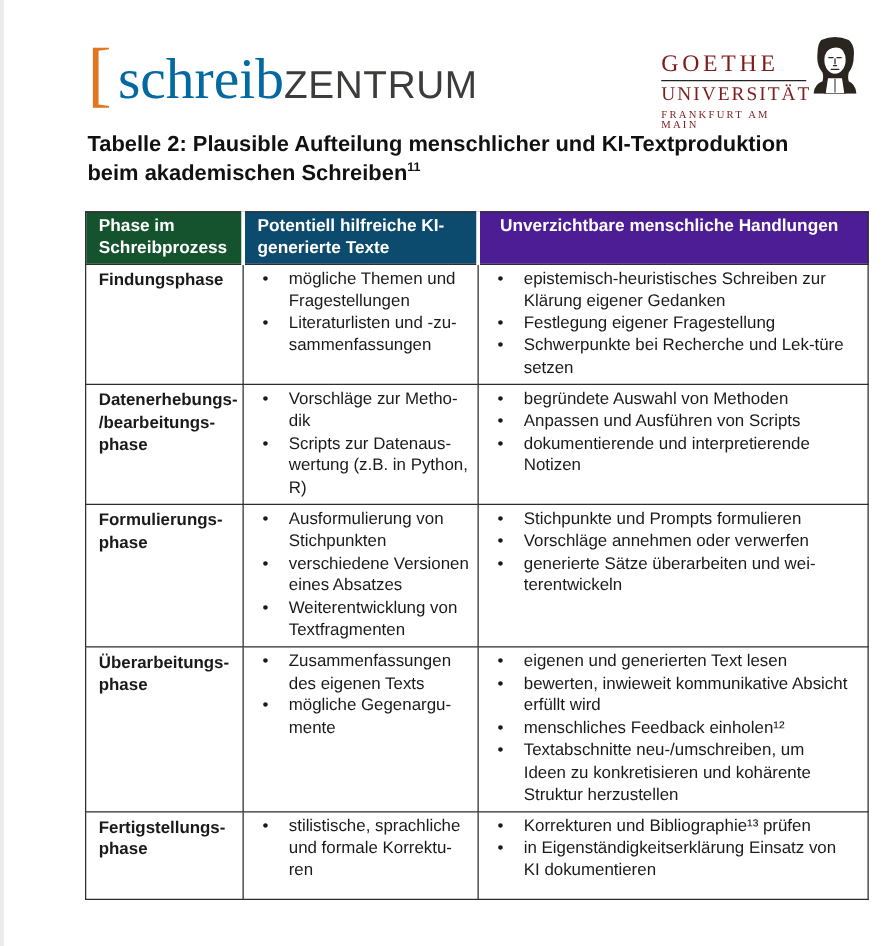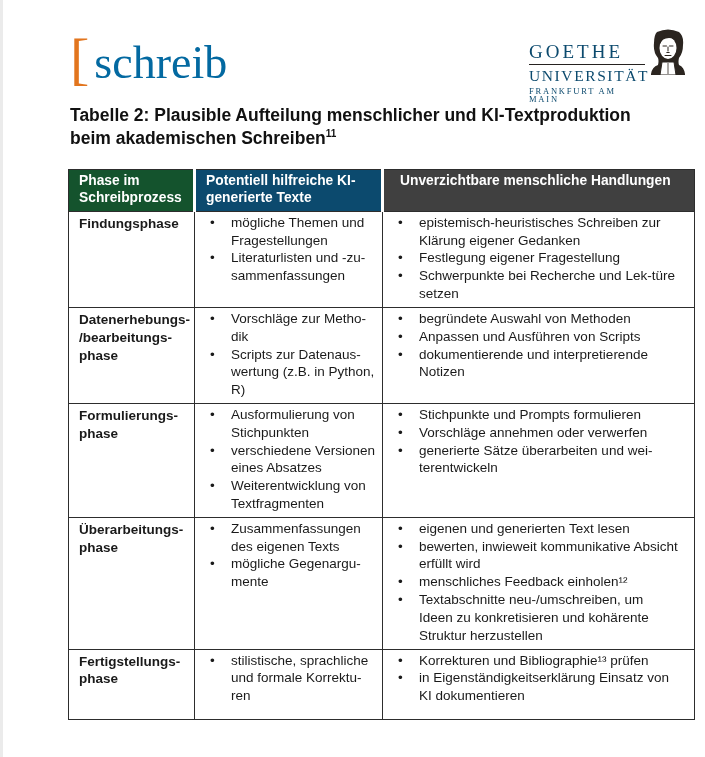--- a/index.html
+++ b/index.html
@@ -13,21 +13,21 @@
   
   .masthead{display:flex;justify-content:space-between;align-items:flex-start;
     padding:26px 20px 0 70px;height:80px;box-sizing:border-box;}
   .sz-logo{display:flex;align-items:baseline;margin-top:10px;}
   .sz-bracket{font-family:"Liberation Serif",serif;font-size:58px;line-height:.8;
     color:#e2751e;margin-right:5px;font-weight:400;}
   .sz-schreib{font-family:"Liberation Serif",serif;font-size:46px;color:#e2751e;line-height:1;}
   .sz-zentrum{font-family:"Liberation Sans",sans-serif;font-size:31px;color:#3c3c3b;
     letter-spacing:.5px;line-height:1;}
   .goethe-logo{position:relative;width:156px;margin-top:16px;padding-right:40px;
-    box-sizing:border-box;font-family:"Liberation Serif",serif;color:#0c4a6e;flex-shrink:0;}
+    box-sizing:border-box;font-family:"Liberation Serif",serif;color:#7f1d1d;flex-shrink:0;}
   .goethe-line1{font-size:19px;letter-spacing:3px;line-height:1.05;}
   .goethe-rule{border:none;border-top:1.5px solid #262220;margin:2px 0 2px;width:116px;}
   .goethe-line2{font-size:15.5px;letter-spacing:1.6px;line-height:1.1;}
   .goethe-line3{font-size:8.5px;letter-spacing:1.8px;margin-top:3px;line-height:1;}
   .goethe-portrait{position:absolute;right:-2px;top:-13px;width:38px;height:46px;}
 
   
   .doc-title{margin:24px 20px 0 70px;font-size:17.5px;font-weight:bold;
     line-height:1.33;color:#111;}
   .doc-title .title-text{white-space:pre-line;}
@@ -53,20 +53,21 @@
 </style>
 </head>
 <body>
 
 <div class="page-edge"></div>
 
 <header class="masthead">
   <div class="sz-logo">
     <span class="sz-bracket sz-orange" style="color: rgb(226, 117, 30);">[</span>
     <span class="sz-schreib sz-orange" style="color: #0369a1;">schreib</span>
+    <span class="sz-zentrum" style="color: rgb(60, 60, 59);">ZENTRUM</span>
   </div>
 
   <div class="goethe-logo">
     <div class="goethe-line1">GOETHE</div>
     <hr class="goethe-rule">
     <div class="goethe-line2">UNIVERSITÄT</div>
     <div class="goethe-line3">FRANKFURT AM MAIN</div>
     <svg class="goethe-portrait" viewBox="0 0 38 46" aria-hidden="true">
       <path d="M8,3 Q19,-2 30,3 Q35,7 34,16 Q34,24 30,29 Q29,33 30,36 Q35,38 36,45 L36,46 L2,46 L2,45 Q3,38 9,36 Q10,32 9,29 Q4,23 5,14 Q5,6 8,3 Z" fill="#2b2520"></path>
       <ellipse cx="19" cy="19" rx="8.5" ry="11" fill="#ffffff"></ellipse>
@@ -84,21 +85,21 @@
 <table class="phase-table">
   <colgroup>
     <col style="width:126px">
       <col style="width:188px">
       <col style="width:312px">
   </colgroup>
   <thead>
     <tr>
       <th class="has-right-gap" style="background: #14532d;">Phase im Schreibprozess</th>
       <th class="has-right-gap" style="background: #0c4a6e;">Potentiell hilfreiche KI-generierte Texte</th>
-      <th style="background: #404040; padding-left: 16px;">Unverzichtbare menschliche Handlungen</th>
+      <th style="background: #4c1d95; padding-left: 16px;">Unverzichtbare menschliche Handlungen</th>
     </tr>
   </thead>
   <tbody>
   <tr>
     <td class="phase-cell">
       <span>Findungsphase</span>
     </td>
     <td class="col-ki">
       <ul class="cell-list">
             <li>mögliche Themen und Fragestellungen</li>

